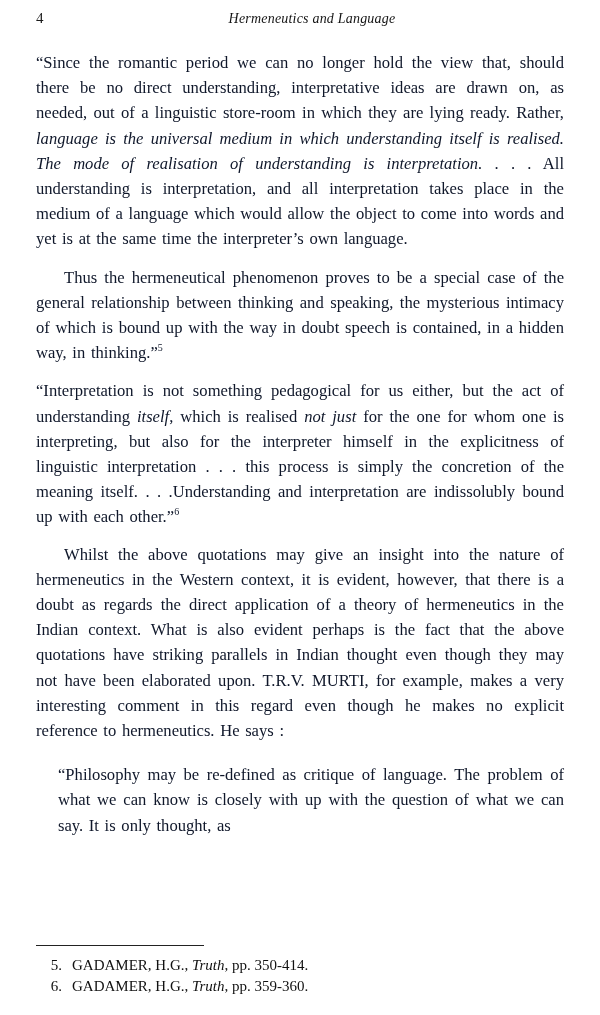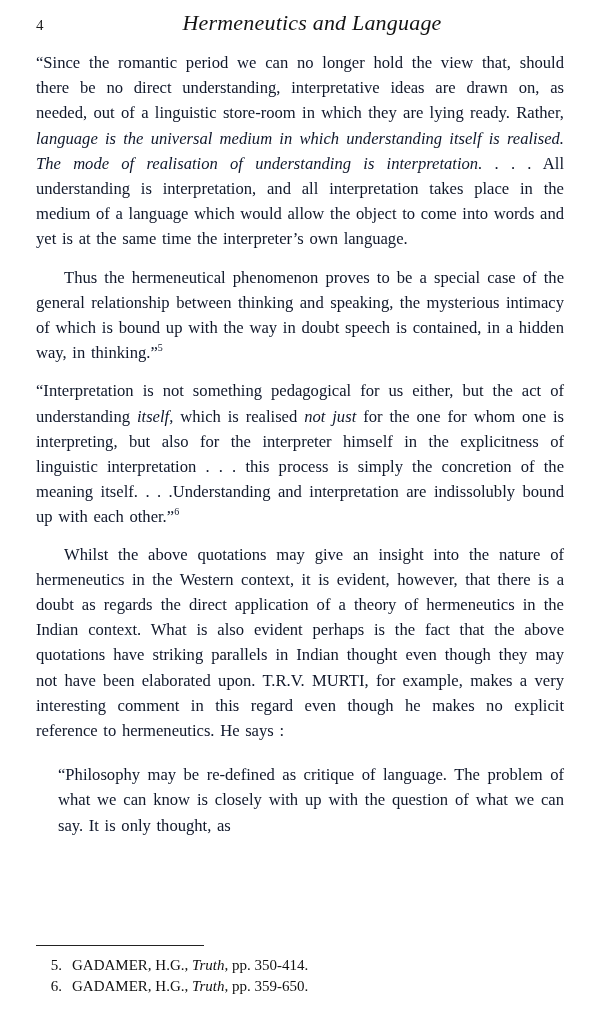--- a/index.html
+++ b/index.html
@@ -32,21 +32,21 @@
   .folio {
     font-size: 15px;
     font-family: "Liberation Serif", serif;
     color: #1a1a1a;
     width: 30px;
   }
   .running-head {
     flex: 1;
     text-align: center;
     font-style: italic;
-    font-size: 22px;
+    font-size: 14px;
     letter-spacing: 0.2px;
     color: #141414;
     padding-right: 6px;
   }
   .body-text {
     font-size: 16.6px;
     line-height: 25.2px;
     text-align: justify;
     color: #0f172a;
   }
@@ -126,18 +126,18 @@
 
   <div class="bottom-block">
     <div class="footnote-rule"></div>
     <div class="footnotes">
       <div class="fn-row">
         <span class="fn-num">5.</span>
         <span class="fn-text"><span>GADAMER, H.G.,</span> <i>Truth</i><span>, pp. 350-414.</span></span>
       </div>
       <div class="fn-row">
         <span class="fn-num">6.</span>
-        <span class="fn-text"><span>GADAMER, H.G.,</span> <i>Truth</i><span>, pp. 359-650.</span></span>
+        <span class="fn-text"><span>GADAMER, H.G.,</span> <i>Truth</i><span>, pp. 359-360.</span></span>
       </div>
     </div>
   </div>
 
 </div>
 
 </body></html>

